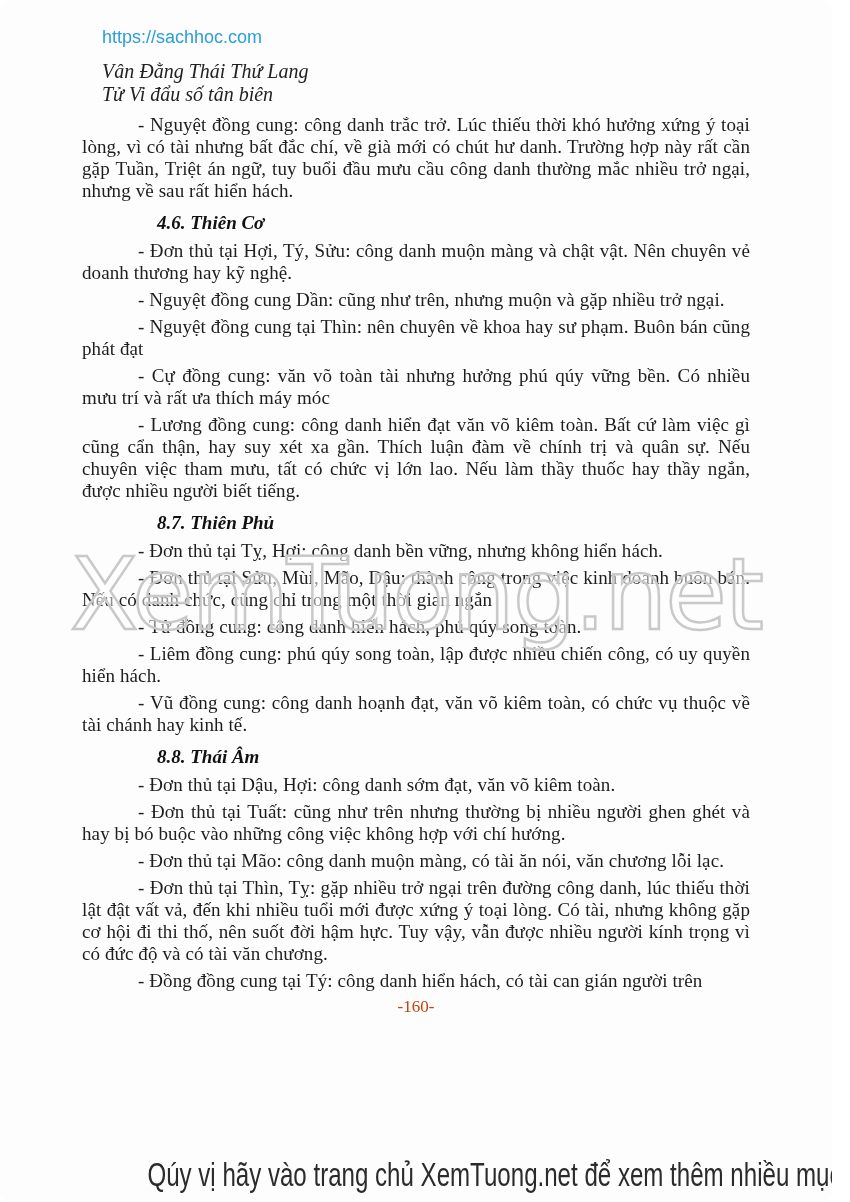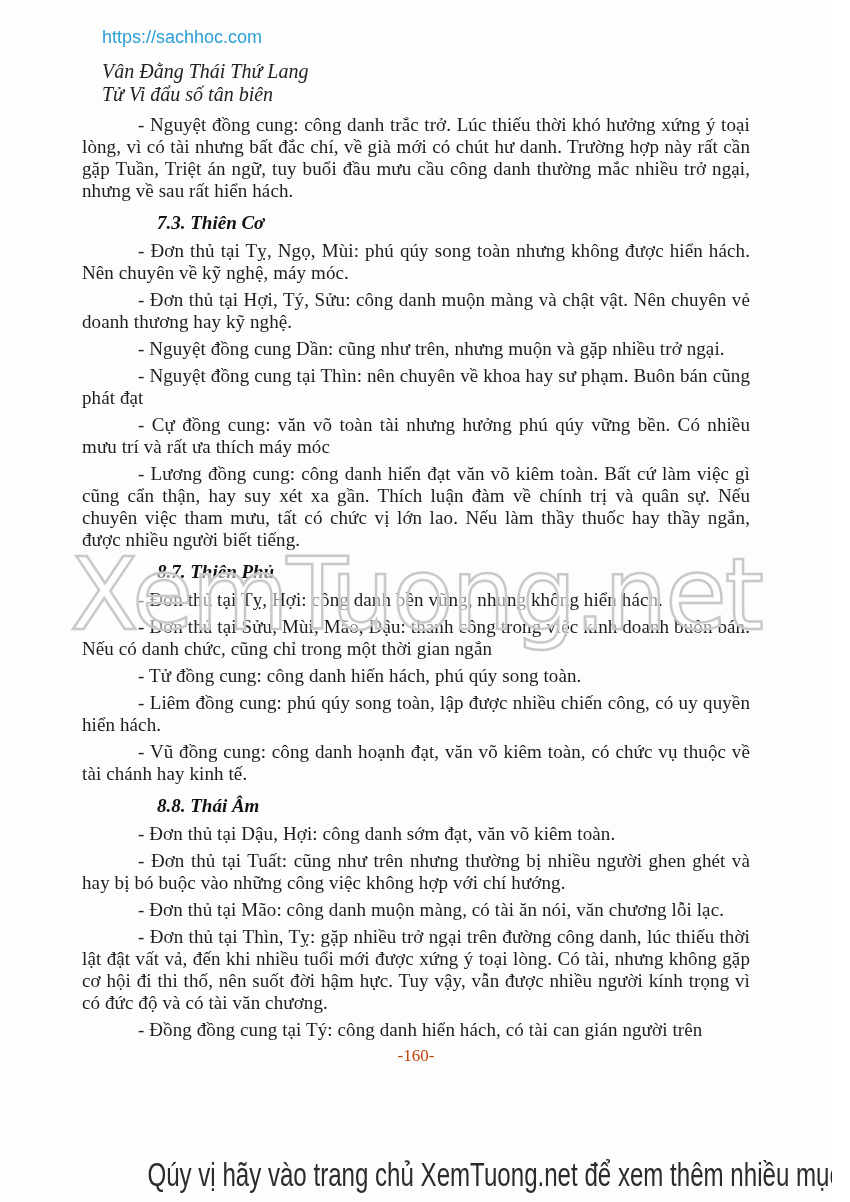--- a/index.html
+++ b/index.html
@@ -114,22 +114,21 @@
   <div class="inner">
     <a href="#" class="top-link">https://sachhoc.com</a>
 
     <div class="header-row">
       <span class="author">Vân Đằng Thái Thứ Lang</span>
       <span class="book-title">Tử Vi đẩu số tân biên</span>
     </div>
 
     <div class="content" id="content">
         <p class="para">- Nguyệt đồng cung: công danh trắc trở. Lúc thiếu thời khó hưởng xứng ý toại lòng, vì có tài nhưng bất đắc chí, về già mới có chút hư danh. Trường hợp này rất cần gặp Tuần, Triệt án ngữ, tuy buổi đầu mưu cầu công danh thường mắc nhiều trở ngại, nhưng về sau rất hiển hách.</p>
-        <h3 class="heading">7.3. Thiên Cơ</h3>
-        <p class="para">- Đơn thủ tại Tỵ, Ngọ, Mùi: phú qúy song toàn nhưng không được hiển hách. Nên chuyên về kỹ nghệ, máy móc.</p>
+        <h3 class="heading">4.6. Thiên Cơ</h3>
         <p class="para">- Đơn thủ tại Hợi, Tý, Sửu: công danh muộn màng và chật vật. Nên chuyên vẻ doanh thương hay kỹ nghệ.</p>
         <p class="para">- Nguyệt đồng cung Dần: cũng như trên, nhưng muộn và gặp nhiều trở ngại.</p>
         <p class="para">- Nguyệt đồng cung tại Thìn: nên chuyên về khoa hay sư phạm. Buôn bán cũng phát đạt</p>
         <p class="para">- Cự đồng cung: văn võ toàn tài nhưng hưởng phú qúy vững bền. Có nhiều mưu trí và rất ưa thích máy móc</p>
         <p class="para">- Lương đồng cung: công danh hiển đạt văn võ kiêm toàn. Bất cứ làm việc gì cũng cẩn thận, hay suy xét xa gần. Thích luận đàm về chính trị và quân sự. Nếu chuyên việc tham mưu, tất có chức vị lớn lao. Nếu làm thầy thuốc hay thầy ngắn, được nhiều người biết tiếng.</p>
         <h3 class="heading">8.7. Thiên Phủ</h3>
         <p class="para">- Đơn thủ tại Tỵ, Hợi: công danh bền vững, nhưng không hiển hách.</p>
         <p class="para">- Đơn thủ tại Sửu, Mùi, Mão, Dậu: thành công trong việc kinh doanh buôn bán. Nếu có danh chức, cũng chỉ trong một thời gian ngắn</p>
         <p class="para">- Tử đồng cung: công danh hiến hách, phú qúy song toàn.</p>
         <p class="para">- Liêm đồng cung: phú qúy song toàn, lập được nhiều chiến công, có uy quyền hiển hách.</p>

